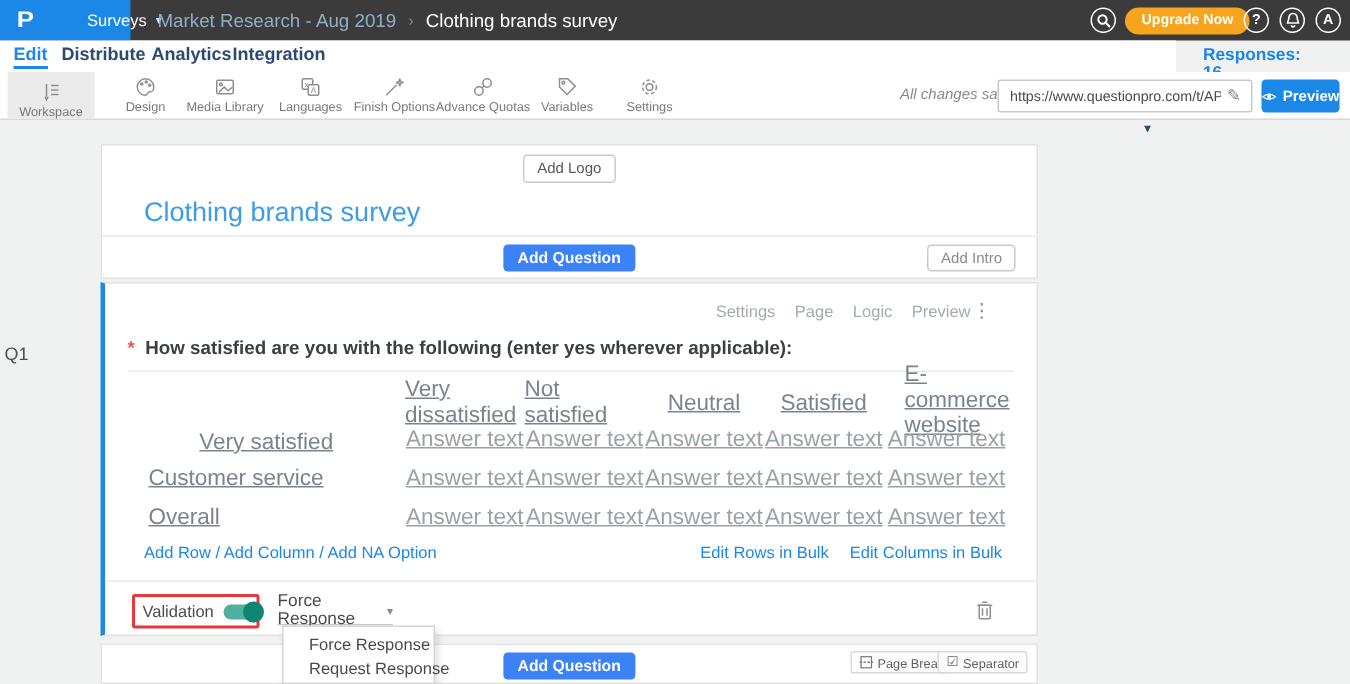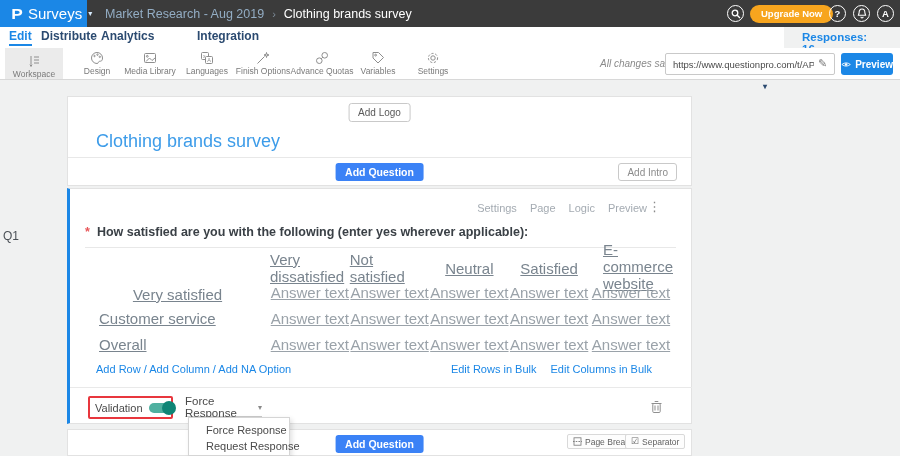--- a/index.html
+++ b/index.html
@@ -4,21 +4,21 @@
 <style>
   * { margin:0; padding:0; box-sizing:border-box; font-family:"Liberation Sans",sans-serif; }
   html,body { background:#e8e8e8; }
   .screen { position:relative; width:900px; height:456px; background:#f0f1f1; overflow:hidden; }
 
   
   .navbar { position:absolute; left:0; top:0; width:900px; height:27px; background:#3b3b3b; }
   .logo-box { position:absolute; left:0; top:0; width:87px; height:27px; background:#1b87e6;
               display:flex; align-items:center; gap:6px; padding-left:12px; cursor:pointer; }
   .logo-mark { color:#fff; font-size:15px; font-weight:bold; transform:scaleX(1.15); }
-  .logo-label { color:#fff; font-size:15px; }
+  .logo-label { color:#fff; font-size:11px;margin-left:30px; }
   .logo-caret { color:#d7ecff; font-size:8px; }
   .breadcrumb { position:absolute; left:105px; top:0; height:27px; display:flex; align-items:center; gap:8px; font-size:12.5px; }
   .bc-parent { color:#93adc4; cursor:pointer; }
   .bc-sep { color:#7e8d9a; font-size:11px; }
   .bc-current { color:#ffffff; }
   .nav-circle { position:absolute; top:5px; width:17px; height:17px; border:1.5px solid #fff; border-radius:50%;
                 display:flex; align-items:center; justify-content:center; color:#fff; font-size:9.5px; font-weight:bold; cursor:pointer; }
   .upgrade-btn { position:absolute; left:750px; top:4.5px; height:18px; padding:0 11px; border-radius:9px; border:0;
                  background:#f7a51e; color:#fff; font-size:9.5px; font-weight:bold; line-height:18px; cursor:pointer; }
 
@@ -70,21 +70,21 @@
   .matrix { position:absolute; left:15px; right:18px; top:64px; display:grid;
             grid-template-columns:185px repeat(5,1fr); grid-auto-rows:26px; }
   .matrix .hcell { height:30px; }
   .mcell { display:flex; align-items:center; justify-content:center; font-size:15px;text-decoration:underline; }
   .mhead { color:#79848e; cursor:pointer; }
   .mrowlabel { justify-content:flex-start; padding-left:14px; color:#79848e; cursor:pointer; }
   .manswer { color:#9aa2a9; cursor:text; }
 
   .links-row { position:absolute; left:29px; right:24px; top:363px; font-size:11px; color:#1b87e6; }
   .links-row span[data-interactable="true"] { cursor:pointer; }
-  .bulk-links { position:absolute; right:16px; top:0; display:flex; gap:14px; }
+  .bulk-links { position:absolute; right:0; top:0; display:flex; gap:14px; }
   .lslash { color:#1b87e6; }
   .validation-box { position:absolute; left:21px; top:208px; width:85px; height:23px; border:2.5px solid #e8363d;
                     border-radius:2px; display:flex; align-items:center; gap:6px; padding-left:5px; }
   .validation-label { font-size:11px; color:#4a4a4a; }
   .toggle { position:relative; width:25px; height:10px; border-radius:5px; background:#4fb0a0; cursor:pointer; flex:none; }
   .toggle-knob { position:absolute; right:-2px; top:-2px; width:14px; height:14px; border-radius:50%; background:#0f8576; }
   .force-select { position:absolute; left:118px; top:210px; width:77px; height:19px; display:flex; align-items:center; gap:8px;
                   border-bottom:1px solid #c9c9c9; cursor:pointer; }
   .force-select .sel-text { font-size:11.5px; color:#4a4a4a; }
   .force-select .caret { font-size:8px; color:#8a8a8a; }
@@ -136,21 +136,21 @@
     </div>
     <div class="nav-circle" style="left:877px;" data-interactable="true">
       <span data-interactable="false">A</span>
     </div>
   </div>
 
   <div class="tabrow" data-interactable="false">
     <span class="tab active" style="left:9px;" data-interactable="true">Edit</span>
     <span class="tab" style="left:41px;" data-interactable="true">Distribute</span>
     <span class="tab" style="left:101px;" data-interactable="true">Analytics</span>
-    <span class="tab" style="left:155px;margin-left:42px;" data-interactable="true">Integration</span>
+    <span class="tab" style="left:155px;" data-interactable="true">Integration</span>
     <span class="tools-link" data-interactable="true"><span data-interactable="false">Tools</span> <span class="caret" data-interactable="false">▾</span></span>
     <span class="responses-link" data-interactable="true">Responses: 16</span>
   </div>
 
   <div class="toolbar" data-interactable="false">
     <div class="tool-item active" style="left:5px;justify-content:flex-end;" data-interactable="true">
       <svg width="14" height="14" viewBox="0 0 14 14" stroke="#8e8e8e" fill="none" stroke-width="1" data-interactable="false">
           <line x1="4" y1="2" x2="4" y2="10.5"></line>
           <path d="M3 10.5 L4 12.5 L5 10.5"></path>
           <line x1="7" y1="3" x2="12" y2="3"></line>

